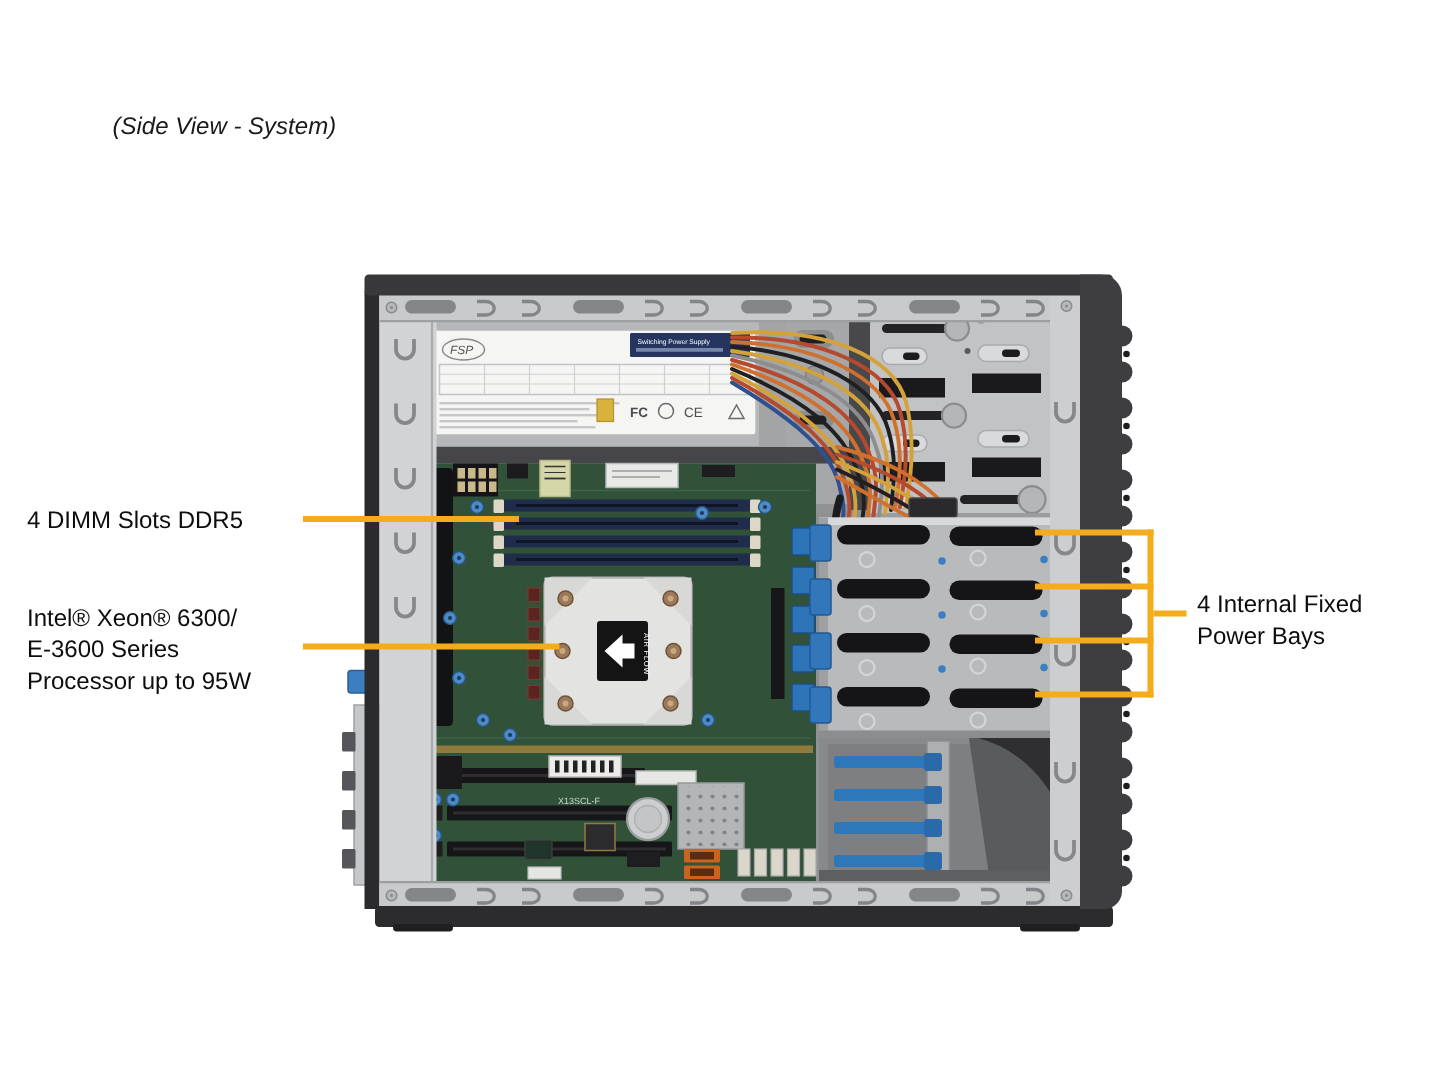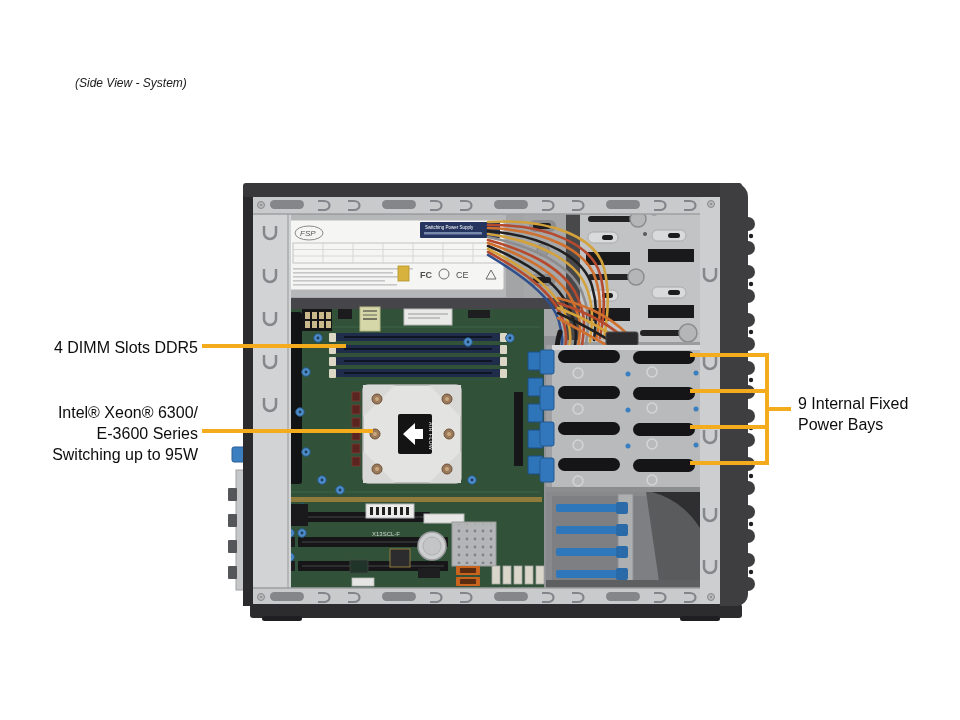--- a/index.html
+++ b/index.html
@@ -1,21 +1,21 @@
 <!DOCTYPE html>
 <html style="--callout: #F5AC1C;"><head>
 <meta charset="utf-8">
 <style>
   html,body{margin:0;padding:0;background:#ffffff;}
   .stage{position:relative;width:960px;height:720px;background:#ffffff;overflow:hidden;
          font-family:"Liberation Sans",sans-serif;color:#111;}
-  .fig-title{position:absolute;left:75px;top:76px;font-size:12px;font-style:italic;
+  .fig-title{position:absolute;left:75px;top:76px;font-size:16px;font-style:italic;
              color:#1a1a1a;white-space:nowrap;}
   .callout{position:absolute;font-size:16px;line-height:21px;color:#0d0d0d;}
-  .callout.center{text-align:right;}
+  .callout.center{text-align:left;}
   .cline{position:absolute;background:var(--callout,#F5AC1C);z-index:5;}
   .callout{z-index:6;}
   svg{position:absolute;left:0;top:0;}
 </style>
 </head>
 <body>
 
 <div class="stage">
 
   <div class="fig-title">(Side View - System)</div>
@@ -439,28 +439,28 @@
   </svg>
 
   <div class="callout center" style="left:18px;top:337px;width:180px;">
     <span>4 DIMM Slots DDR5</span>
   </div>
   <div class="cline" style="left:202px;top:344px;width:144px;height:4px;"></div>
 
   <div class="callout center" style="left:18px;top:402px;width:180px;">
     <div>Intel® Xeon® 6300/</div>
     <div>E-3600 Series</div>
-    <div>Switching up to 95W</div>
+    <div>Processor up to 95W</div>
   </div>
   <div class="cline" style="left:202px;top:429px;width:171px;height:4px;"></div>
 
   <div class="cline" style="left:690px;top:353px;width:79px;height:4px;"></div>
   <div class="cline" style="left:690px;top:389px;width:79px;height:4px;"></div>
   <div class="cline" style="left:690px;top:425px;width:79px;height:4px;"></div>
   <div class="cline" style="left:690px;top:461px;width:79px;height:4px;"></div>
   <div class="cline" style="left:765px;top:353px;width:4px;height:112px;"></div>
   <div class="cline" style="left:769px;top:407px;width:22px;height:4px;"></div>
   <div class="callout" style="left:798px;top:393px;width:130px;">
-    <div>9 Internal Fixed</div>
+    <div>4 Internal Fixed</div>
     <div>Power Bays</div>
   </div>
 
 </div>
 
 </body></html>

